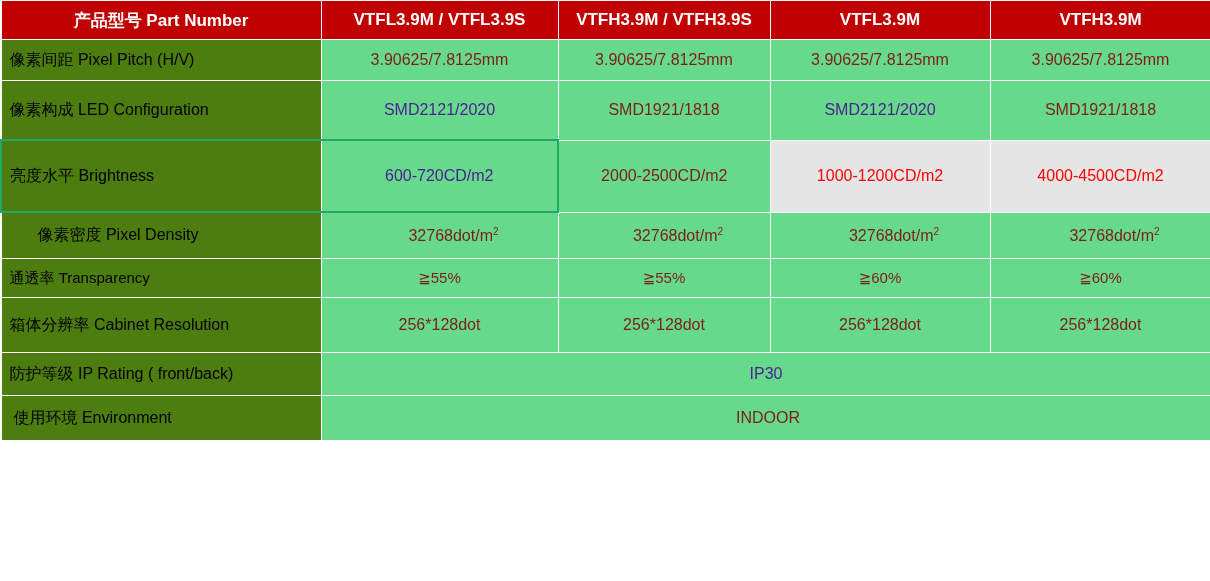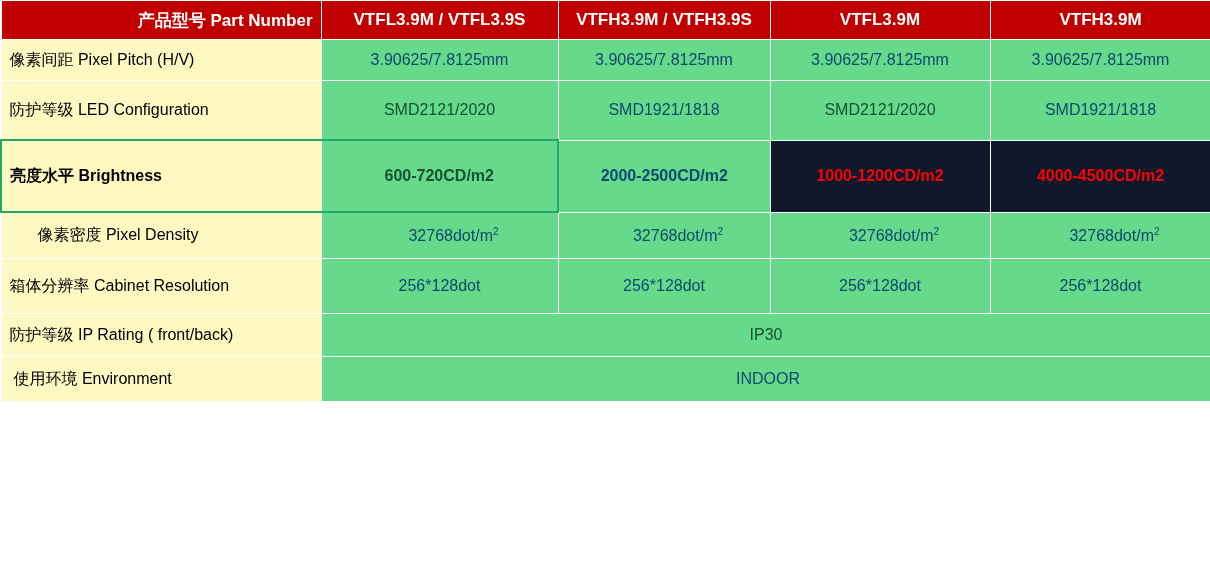--- a/index.html
+++ b/index.html
@@ -30,48 +30,48 @@
     vertical-align: middle;
   }
   tr.header td {
     background: #c00000;
     color: #ffffff;
     font-weight: bold;
     font-size: 17px;
     height: 38px;
   }
   tr.header td.label {
-    text-align: right;
+    text-align: center;
   }
   tr.header td.val {
     text-align: center;
   }
   td.label {
-    background: #fef9c3;
+    background: #4d7c0f;
     color: #000000;
     font-size: 16px;
     text-align: left;
   }
   td.val {
     background: #66d98a;
-    color: #0c4a6e;
+    color: #7f1d1d;
     font-size: 16px;
     text-align: center;
   }
   td.red {
-    color: #14532d;
+    color: #4c1d95;
     margin-left: 23px;
   }
   td.yellowcell {
-    background: #0f172a;
+    background: #e5e5e5;
     color: #ff0000;
   }
   tr.r-pitch td { height: 40px; }
   tr.r-led td { height: 58px; }
-  tr.r-bright td { height: 70px; font-weight: bold; }
+  tr.r-bright td { height: 70px; }
   tr.r-density td { height: 45px; padding-left: 36px; }
   tr.r-trans td { height: 38px; font-size: 15px; }
   tr.r-cabsize td { height: 42px; }
   tr.r-cabres td { height: 54px; margin-left: 29px; }
   tr.r-weight td { height: 44px; }
   tr.r-ip td { height: 42px; }
   tr.r-env td { height: 44px; padding-left: 12px; }
 
   tr.r-bright td.label {
     border-top: 2px solid #1faa6a;
@@ -113,21 +113,21 @@
 
     <tr class="r-pitch">
       <td class="label">像素间距 Pixel Pitch (H/V)</td>
       <td class="val">3.90625/7.8125mm</td>
       <td class="val">3.90625/7.8125mm</td>
       <td class="val">3.90625/7.8125mm</td>
       <td class="val">3.90625/7.8125mm</td>
     </tr>
 
     <tr class="r-led">
-      <td class="label">防护等级 LED Configuration</td>
+      <td class="label">像素构成 LED Configuration</td>
       <td class="val red">SMD2121/2020</td>
       <td class="val">SMD1921/1818</td>
       <td class="val red">SMD2121/2020</td>
       <td class="val">SMD1921/1818</td>
     </tr>
 
     <tr class="r-bright">
       <td class="label">亮度水平 Brightness</td>
       <td class="val red b-first">600-720CD/m2</td>
       <td class="val">2000-2500CD/m2</td>
@@ -136,20 +136,27 @@
     </tr>
 
     <tr class="r-density">
       <td class="label">像素密度 Pixel Density</td>
       <td class="val"><span>32768dot/m</span><sup>2</sup></td>
       <td class="val"><span>32768dot/m</span><sup>2</sup></td>
       <td class="val"><span>32768dot/m</span><sup>2</sup></td>
       <td class="val"><span>32768dot/m</span><sup>2</sup></td>
     </tr>
 
+    <tr class="r-trans">
+      <td class="label">通透率 Transparency</td>
+      <td class="val">≧55%</td>
+      <td class="val">≧55%</td>
+      <td class="val">≧60%</td>
+      <td class="val">≧60%</td>
+    </tr>
 
 
     <tr class="r-cabres">
       <td class="label">箱体分辨率 Cabinet Resolution</td>
       <td class="val">256*128dot</td>
       <td class="val">256*128dot</td>
       <td class="val">256*128dot</td>
       <td class="val">256*128dot</td>
     </tr>
 

